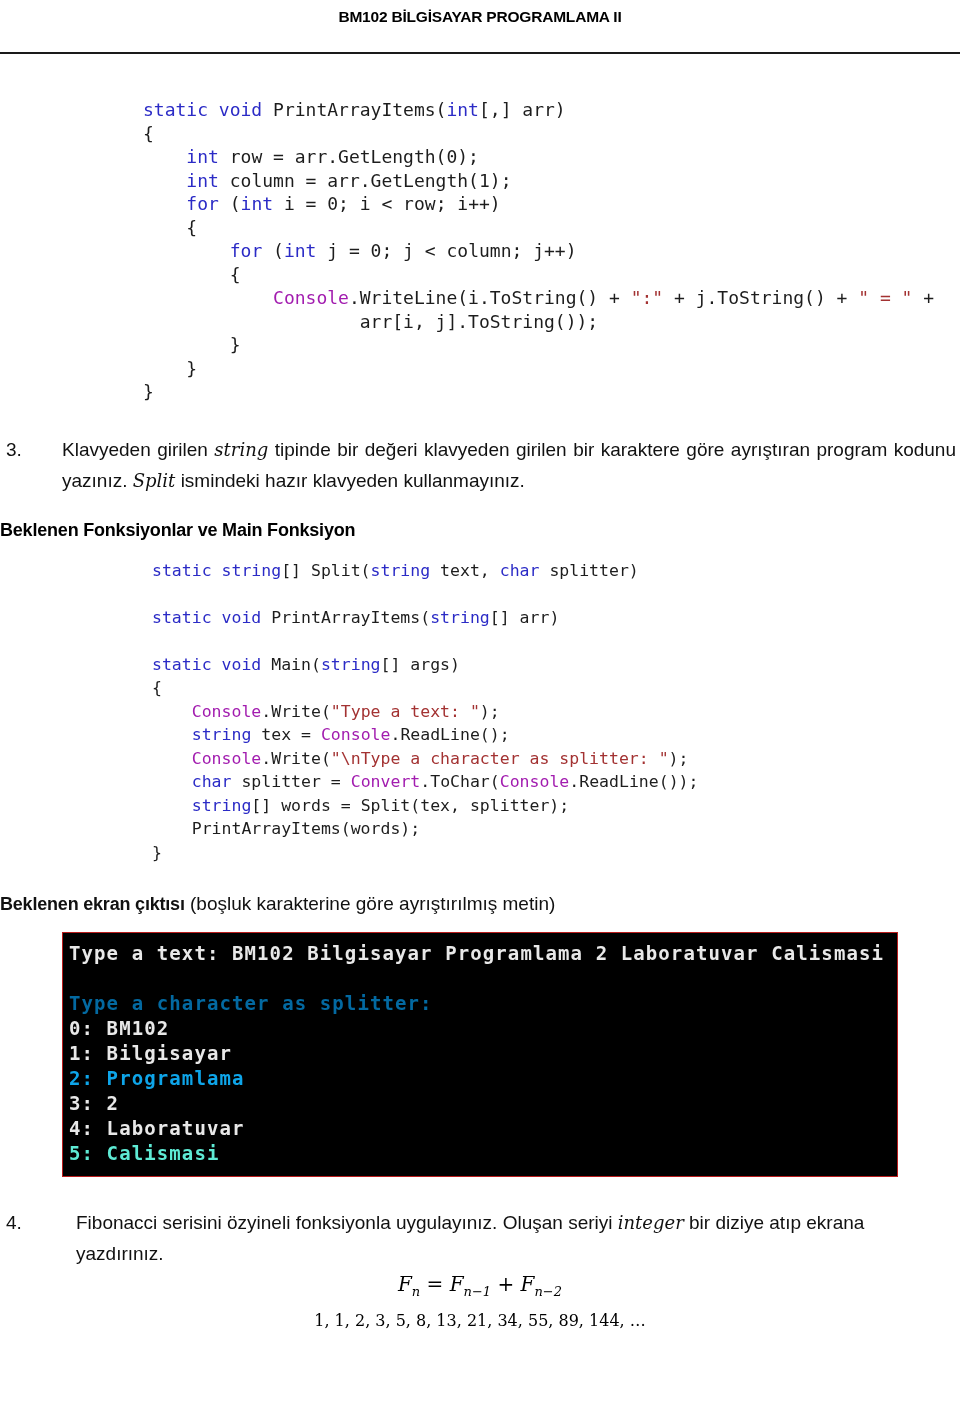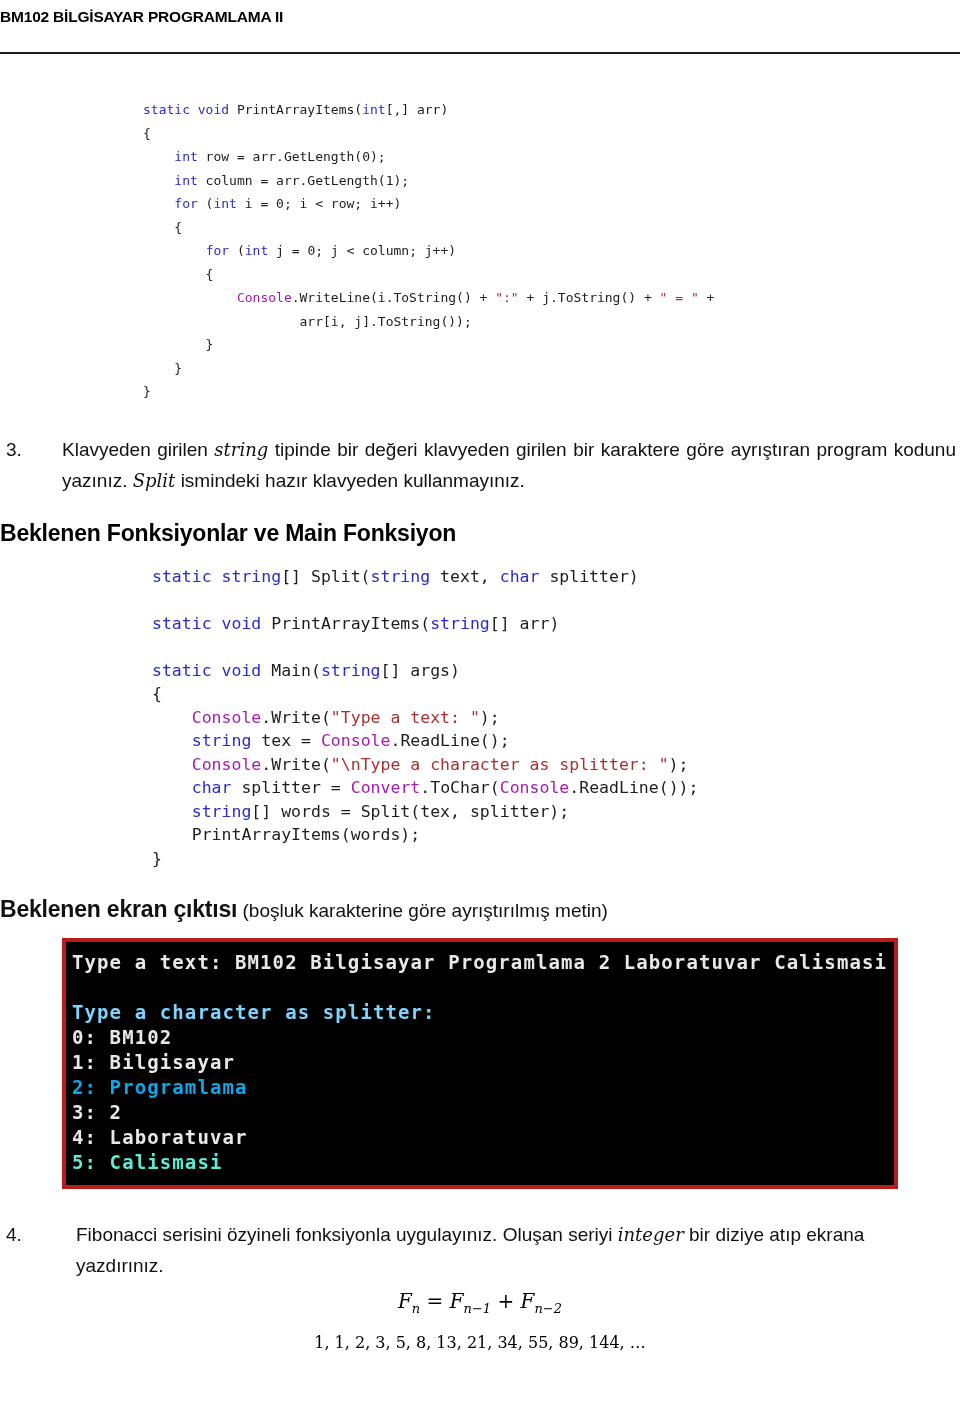--- a/index.html
+++ b/index.html
@@ -11,21 +11,21 @@
     width: 960px;
     height: 1404px;
     position: relative;
     font-family: "Liberation Sans", sans-serif;
     color: #000000;
     overflow: hidden;
   }
 
   
   .header {
-    text-align: left;
+    text-align: center;
     padding-top: 6px;
   }
   .header-line {
     font-weight: bold;
     font-size: 15.5px;
     line-height: 22px;
     letter-spacing: -0.2px;
   }
   .header-week {
     font-weight: bold;
@@ -36,21 +36,21 @@
   .hr {
     border: 0;
     border-top: 2.5px solid #1a1a1a;
     margin: 24px 0 0 0;
     width: 100%;
   }
 
   
   .code {
     font-family: "DejaVu Sans Mono", "Liberation Mono", monospace;
-    font-size: 13px;
+    font-size: 18px;
     line-height: 23.5px;
     white-space: pre;
     color: #1d1d1d;
   }
   .code-block-1 {
     margin-top: 44px;
     padding-left: 143px;
   }
   .code-block-2 {
     padding-left: 152px;
@@ -85,51 +85,51 @@
     padding-right: 4px;
   }
   .q-text.nojust { text-align: left; margin-left: 14px; }
   .mathvar {
     font-family: "DejaVu Serif", "Liberation Serif", serif;
     font-style: italic;
     font-size: 18px;
   }
   .bold-head {
     font-weight: bold;
-    font-size: 23px;
+    font-size: 18px;
     letter-spacing: -0.2px;
   }
 
   
   .console-wrap {
     margin-left: 62px;
     width: 836px;
     background: #000000;
-    border: 4px solid #b91c1c;
+    border: 1px solid #b91c1c;
     box-sizing: border-box;
     padding: 8px 0 10px 6px;
   }
   .console-line {
     font-family: "DejaVu Sans Mono", "Liberation Mono", monospace;
     font-size: 19px;
     line-height: 25px;
     color: #e8e8e8;
     white-space: pre;
     font-weight: bold;
     letter-spacing: 1.1px;
   }
   .console-blank { height: 25px; }
 
   
   .formula {
     text-align: center;
     font-family: "DejaVu Serif", "Liberation Serif", serif;
     font-style: italic;
     font-size: 20px;
-    line-height: 40px;
+    line-height: 30px;
   }
   .formula sub {
     font-size: 13px;
     font-style: italic;
   }
   .series {
     text-align: center;
     font-family: "DejaVu Serif", "Liberation Serif", serif;
     font-size: 16px;
     line-height: 28px;
@@ -168,21 +168,21 @@
 
 <div class="prose">
   <span class="bold-head">Beklenen ekran çıktısı</span><span> (boşluk karakterine göre ayrıştırılmış metin)</span>
 </div>
 
 <div class="spacer-12"></div>
 
 <div class="console-wrap" id="console" style="background: rgb(0, 0, 0);">
     <div class="console-line" style="color: rgb(232, 232, 232);">Type a text: BM102 Bilgisayar Programlama 2 Laboratuvar Calismasi</div>
     <div class="console-line console-blank" style="color: rgb(232, 232, 232);">&nbsp;</div>
-    <div class="console-line" style="color: #7dd3fc;">Type a character as splitter:</div>
+    <div class="console-line" style="color: #0369a1;">Type a character as splitter:</div>
     <div class="console-line" style="color: rgb(232, 232, 232);">0: BM102</div>
     <div class="console-line" style="color: rgb(232, 232, 232);">1: Bilgisayar</div>
     <div class="console-line" style="color: #0ea5e9;">2: Programlama</div>
     <div class="console-line" style="color: rgb(232, 232, 232);">3: 2</div>
     <div class="console-line" style="color: rgb(232, 232, 232);">4: Laboratuvar</div>
     <div class="console-line" style="color: #5eead4;">5: Calismasi</div>
   </div>
 
 <div class="spacer-30"></div>
 

